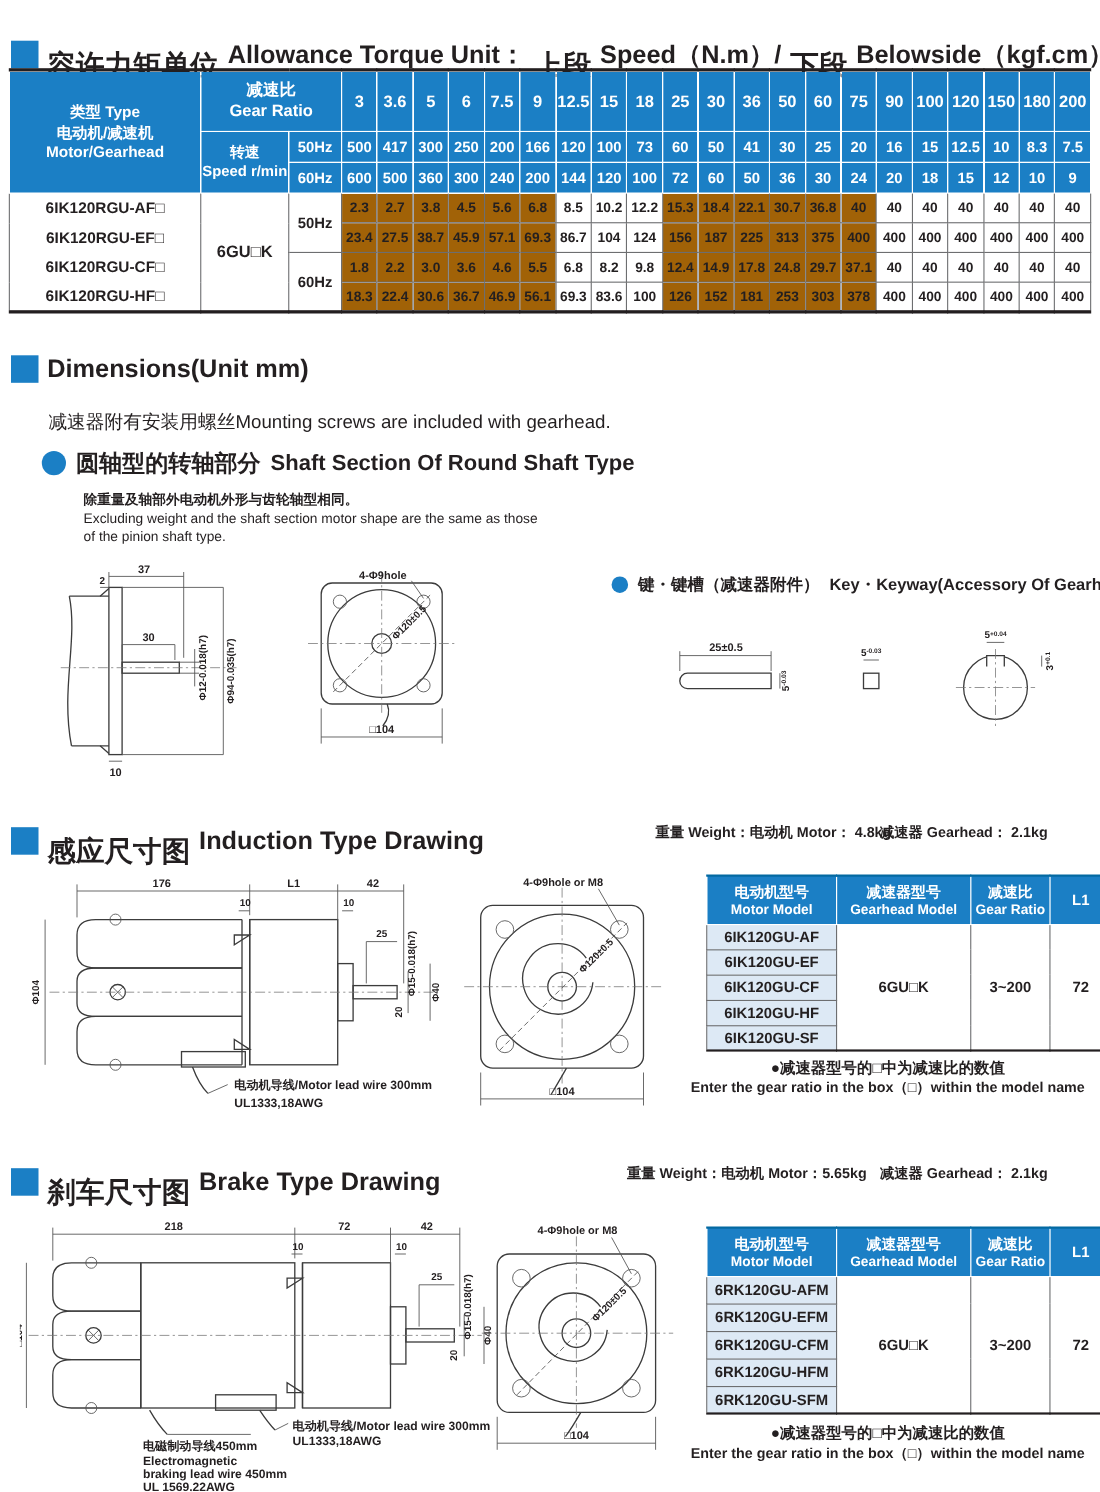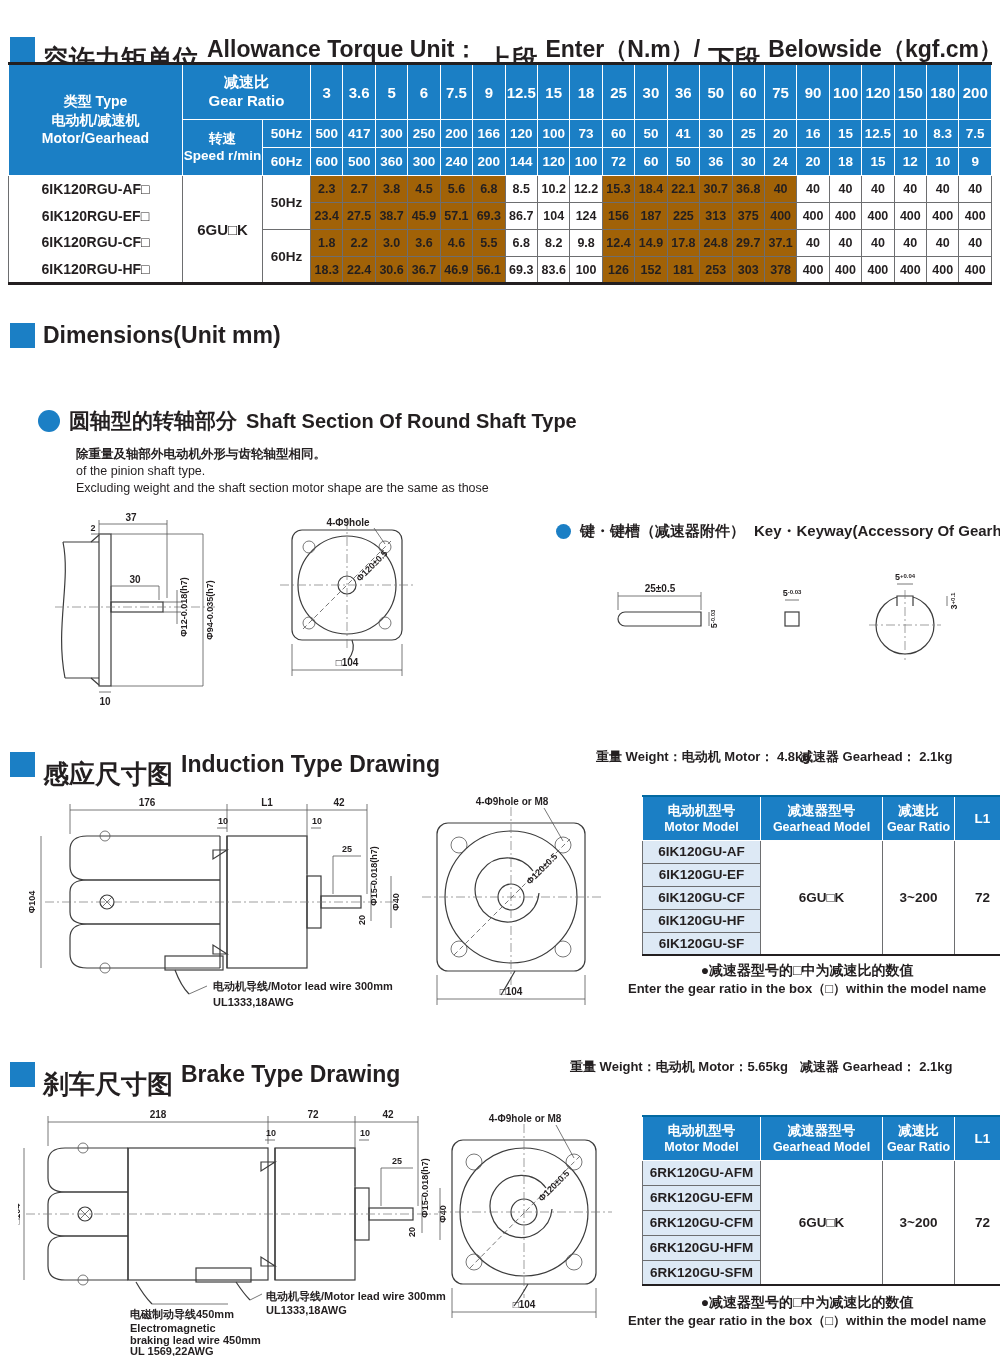--- a/index.html
+++ b/index.html
@@ -66,21 +66,21 @@
 </head>
 <body>
 
 <div id="page">
 
   <div class="abs sec-title" style="left:10px;top:22px;">
     <span class="sqr"></span>
     <span class="t-cjk">容许力矩单位</span>
     <span class="t-en">Allowance Torque Unit：</span>
     <span class="t-cjk">上段</span>
-    <span class="t-en">Enter（N.m）/</span>
+    <span class="t-en">Speed（N.m）/</span>
     <span class="t-cjk">下段</span>
     <span class="t-en">Belowside（kgf.cm）</span>
   </div>
 
   <div class="abs" style="left:8px;top:62px;">
     <table class="torque">
       <colgroup>
           <col style="width:174px">
           <col style="width:80px">
           <col style="width:48px">
@@ -272,29 +272,32 @@
             <td>400</td>
           </tr>
     </tbody>
       </table>
   </div>
 
   <div class="abs sec-title" style="left:10px;top:322px;">
     <span class="sqr"></span>
     <span class="t-en">Dimensions(Unit mm)</span>
   </div>
+  <div class="abs mount" style="left:44px;top:372px;">
+    <span>减速器附有安装用螺丝</span><span>Mounting screws are included with gearhead.</span>
+  </div>
   <div class="abs bullet-head" style="left:38px;top:407px;">
     <span class="dot"></span>
     <span class="b-cjk">圆轴型的转轴部分</span>
     <span class="b-en">Shaft Section Of Round Shaft Type</span>
   </div>
   <div class="abs note-sm" style="left:76px;top:446px;">
     <div class="l1">除重量及轴部外电动机外形与齿轮轴型相同。</div>
+    <div>Excluding weight and the shaft section motor shape are the same as those</div>
     <div>of the pinion shaft type.</div>
-    <div>Excluding weight and the shaft section motor shape are the same as those</div>
   </div>
 
   <svg class="abs" style="left:55px;top:512px;" width="170" height="198" viewBox="0 0 170 198">
     <path class="ln" d="M8,30 C16,70 0,115 10,166"></path>
     <line class="ln" x1="8" y1="30" x2="44" y2="30"></line>
     <line class="ln" x1="10" y1="166" x2="44" y2="166"></line>
     <path class="ln" d="M36,30 l8,-7 M36,166 l8,7"></path>
     <rect class="ln" x="44" y="22" width="12" height="152"></rect>
     <rect class="ln" x="56" y="90" width="52" height="10"></rect>
     <line class="cl" x1="0" y1="95" x2="160" y2="95"></line>

